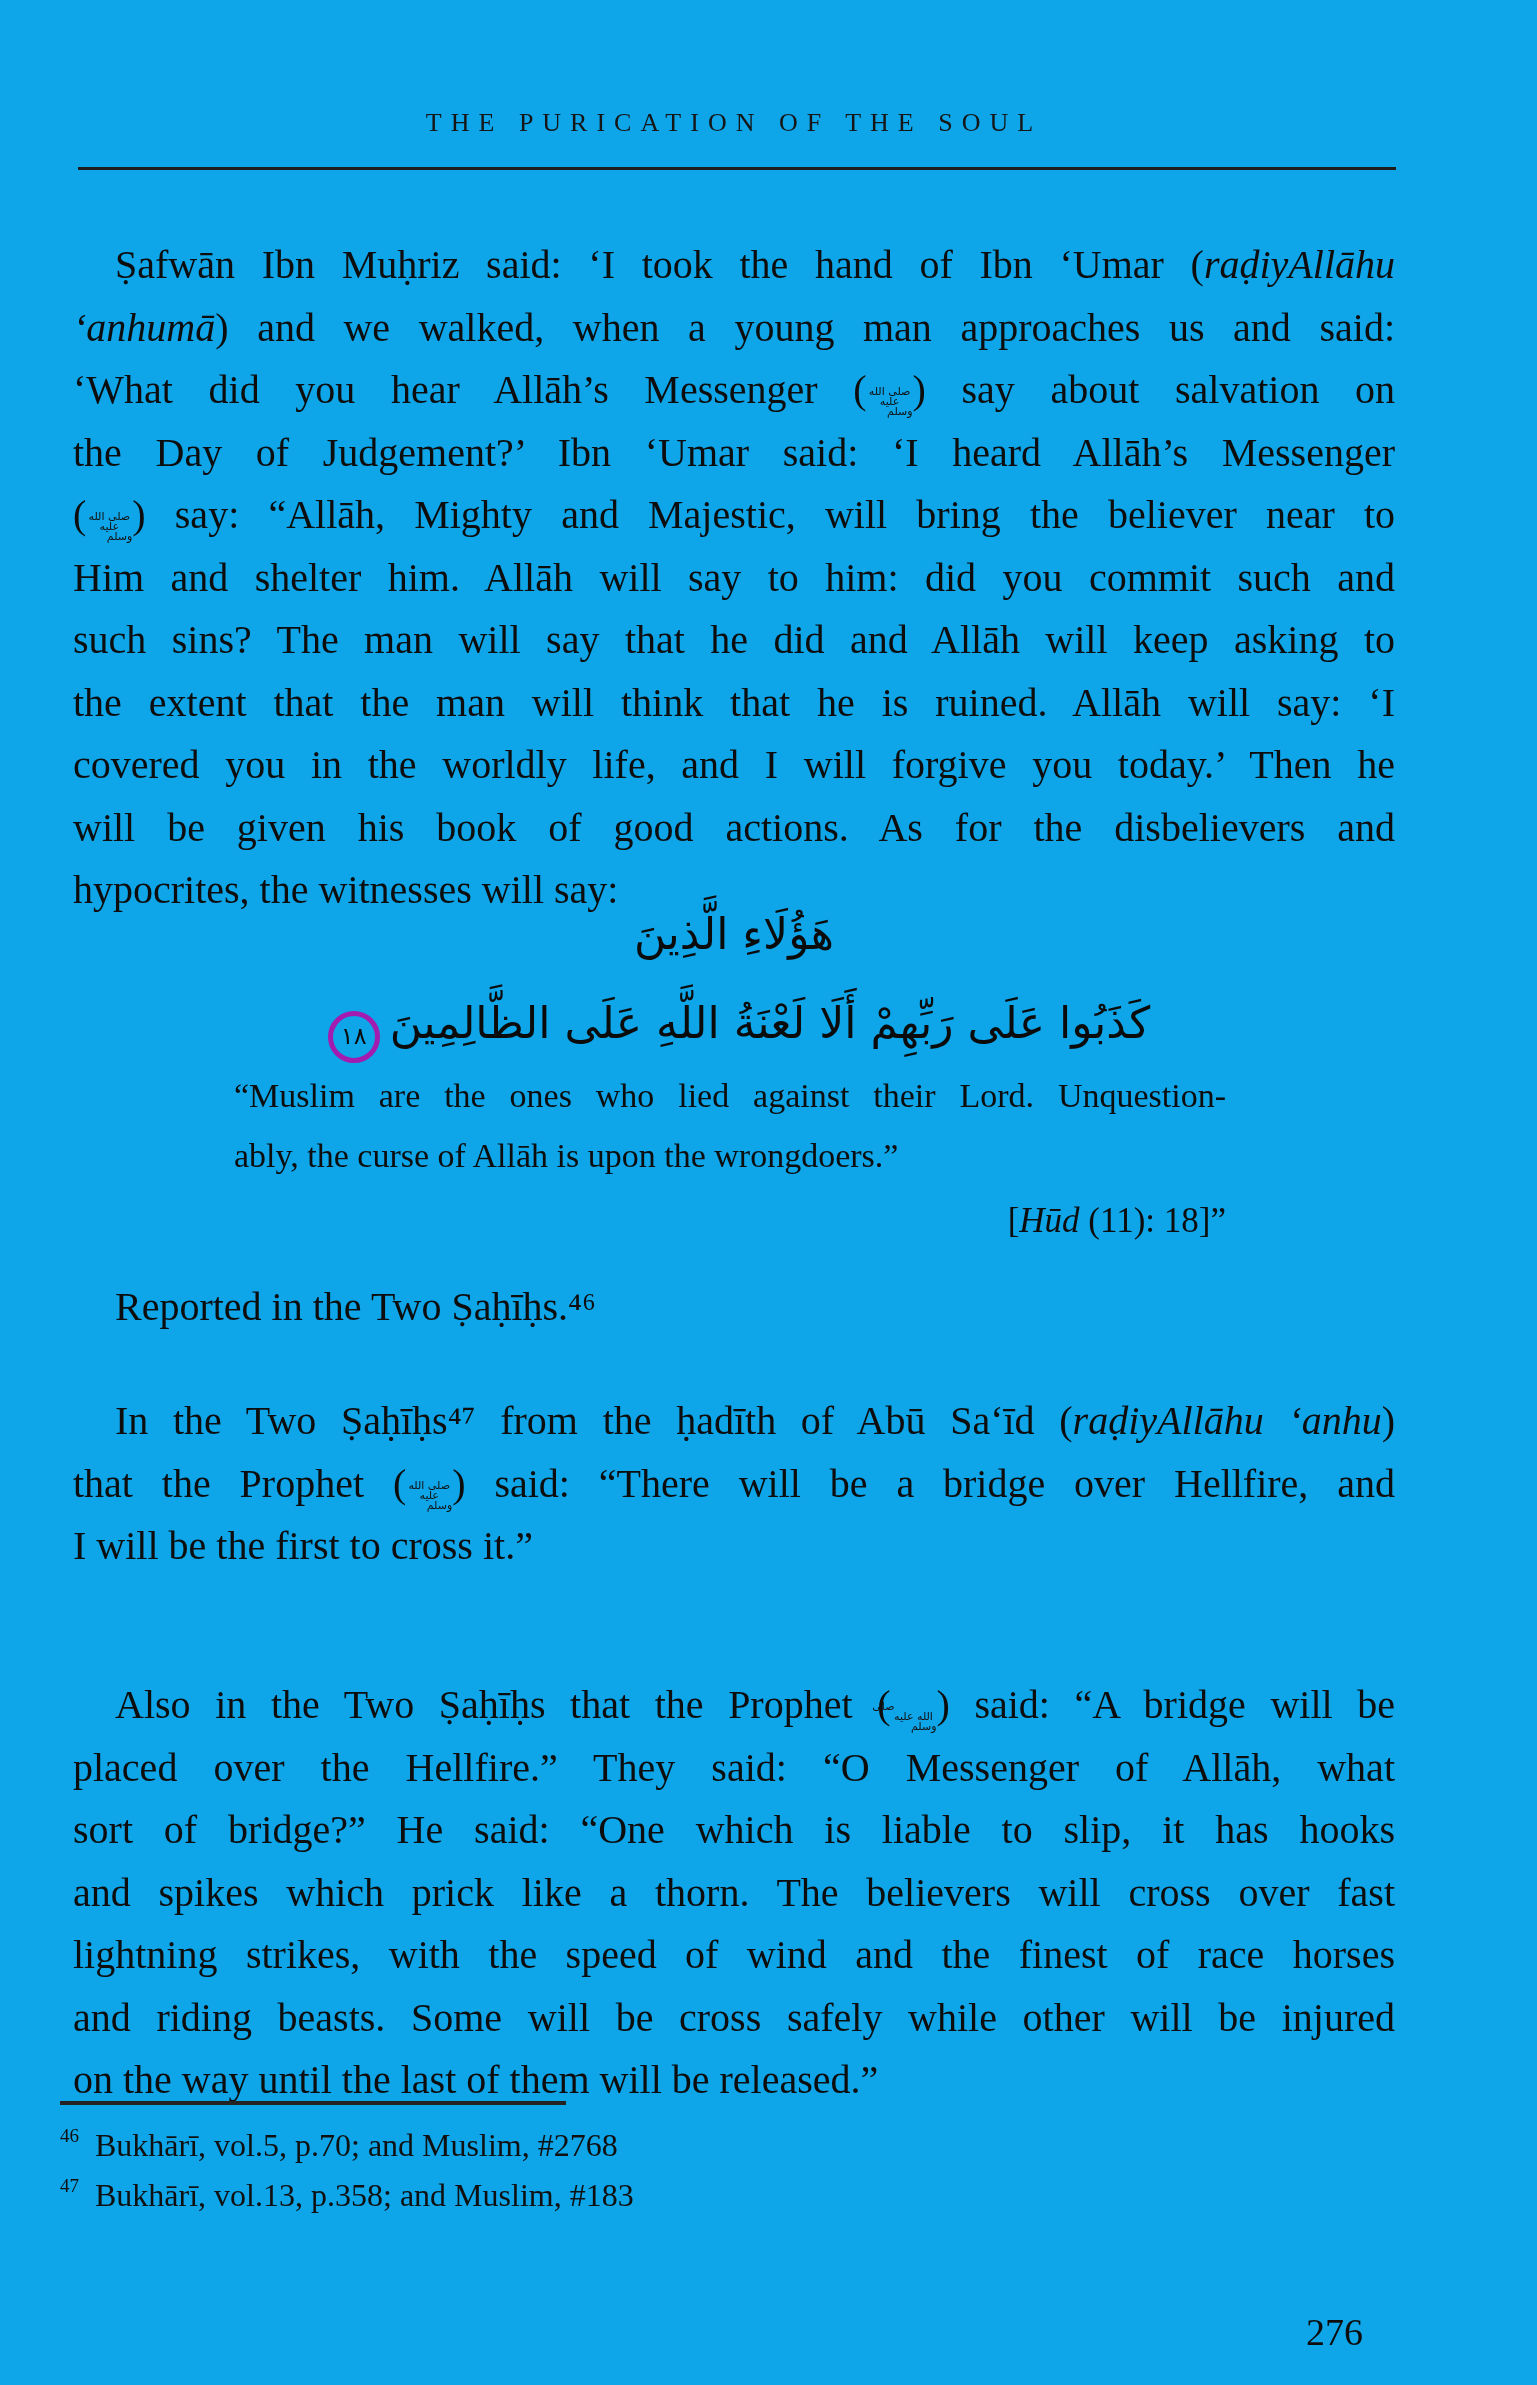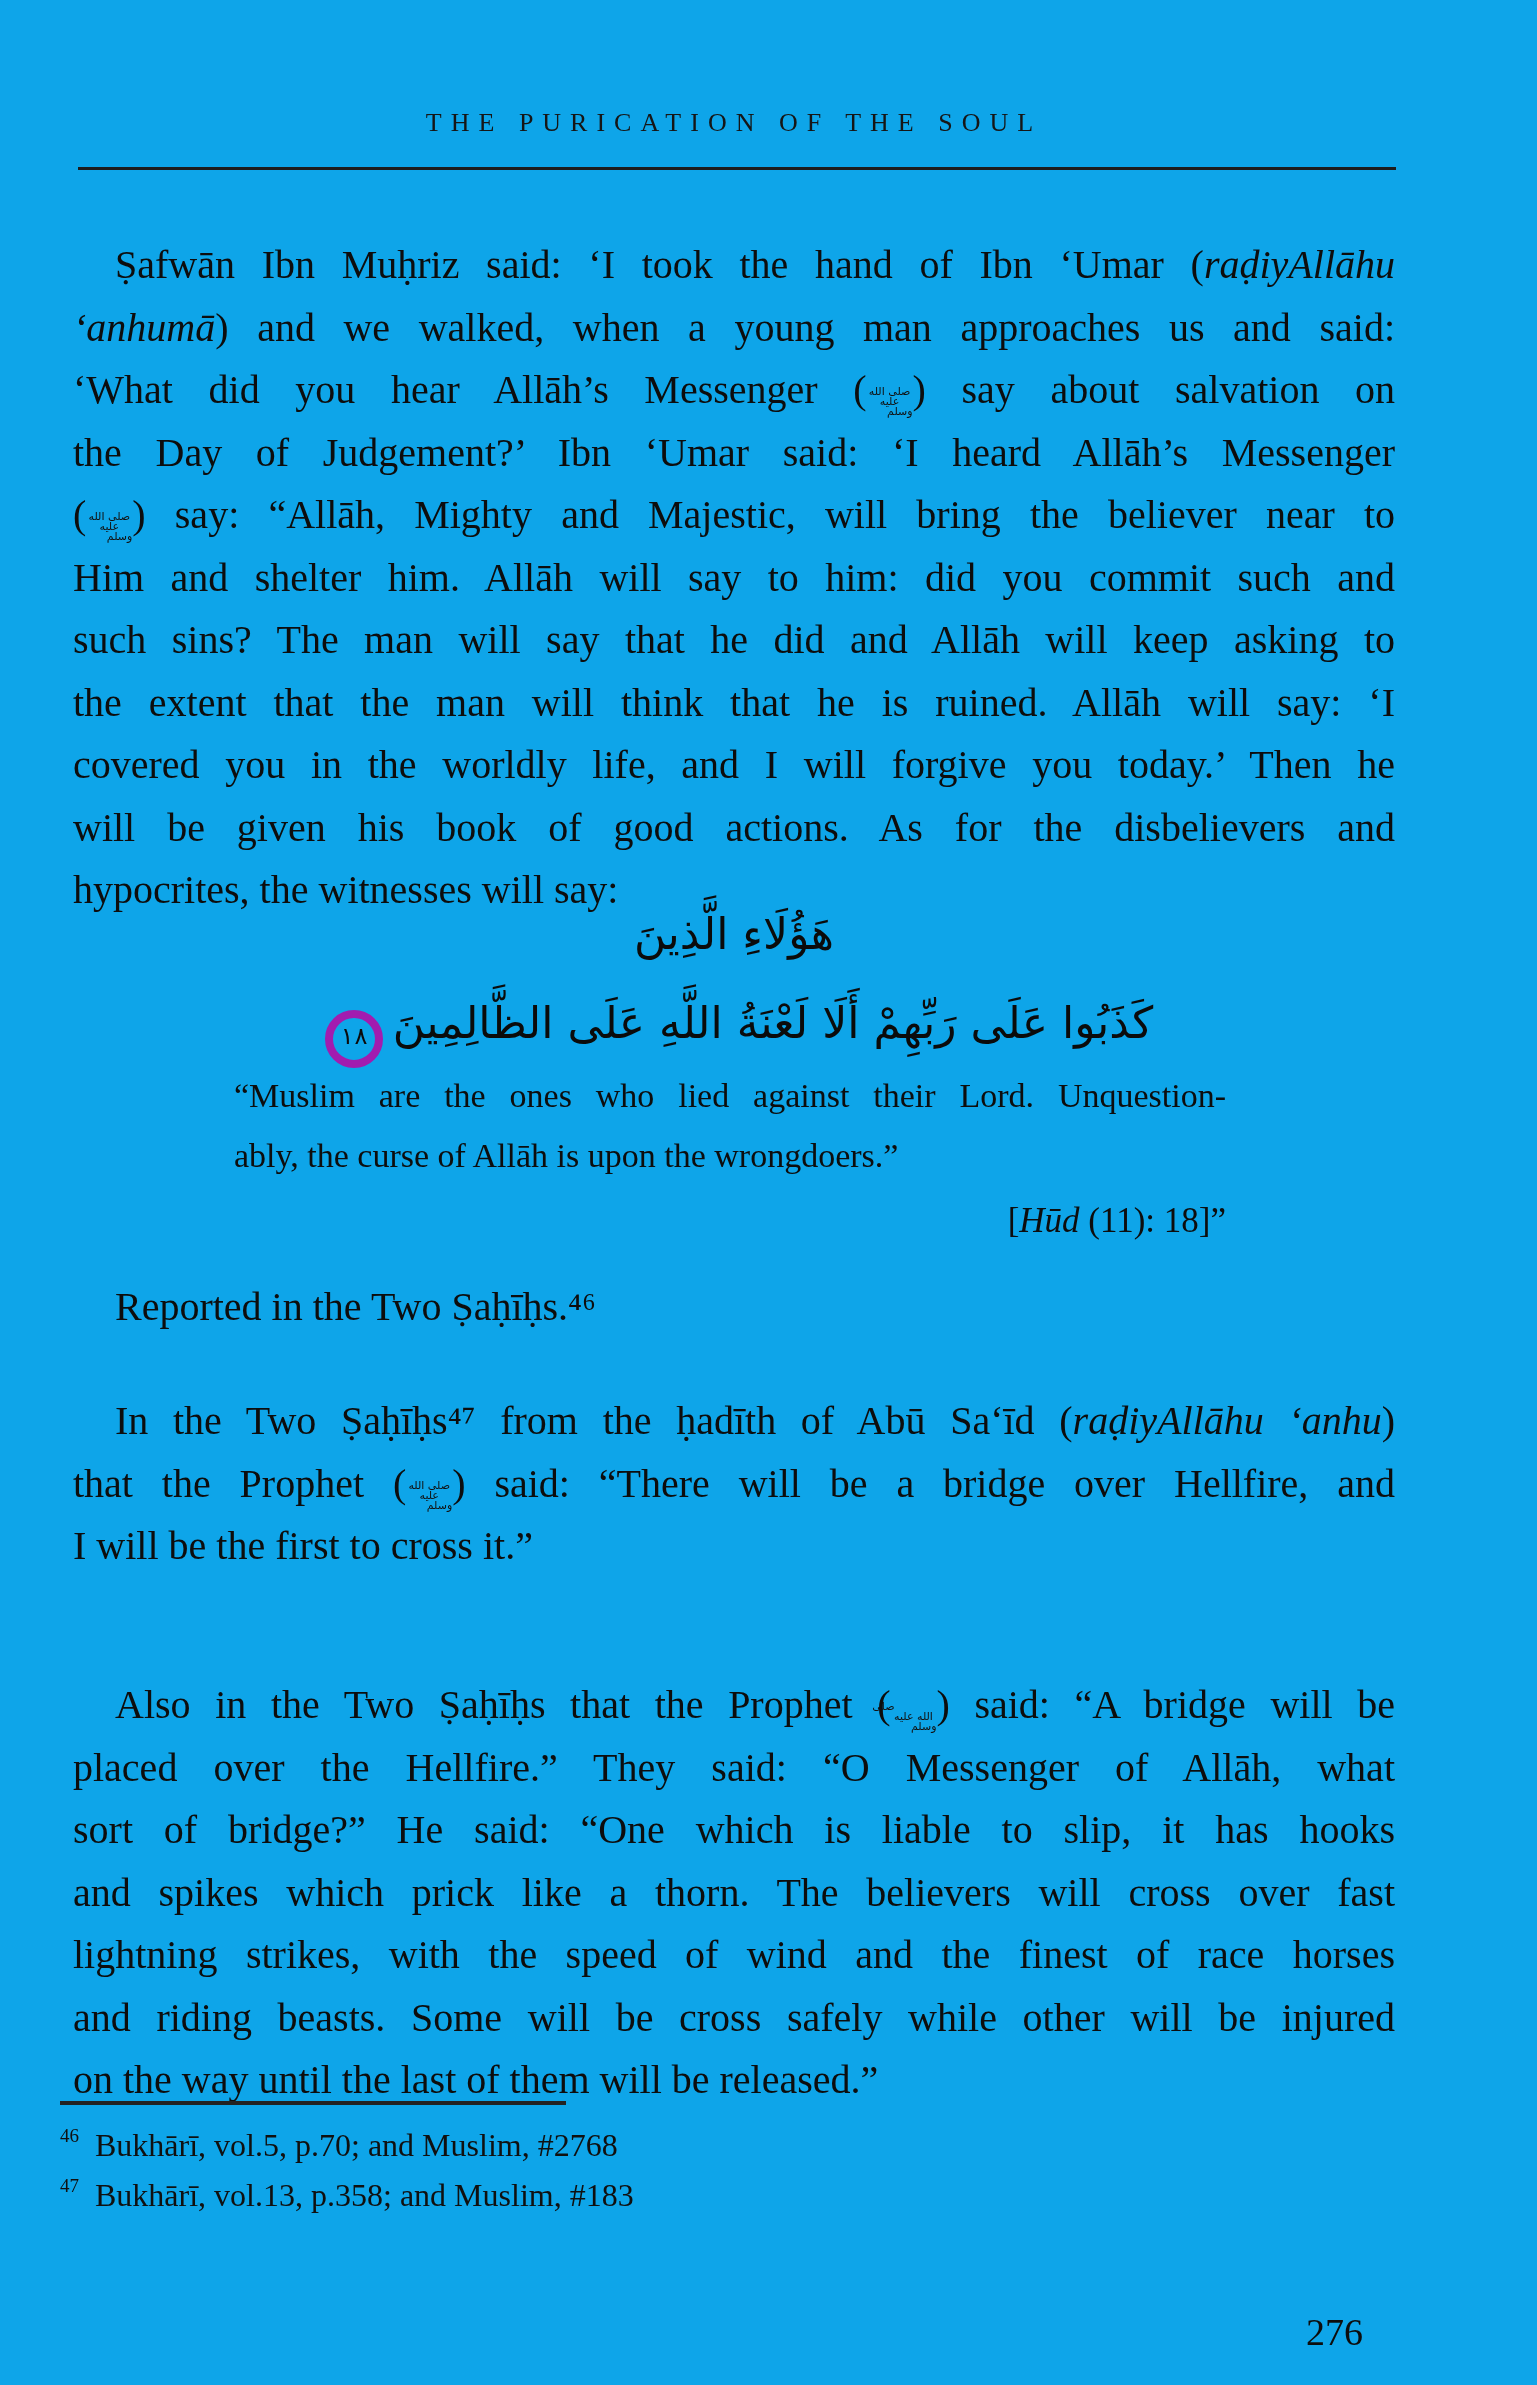--- a/index.html
+++ b/index.html
@@ -29,23 +29,23 @@
   .tline.last{text-align-last:left;}
   .indent .tline.first{text-indent:42px;}
   i{font-style:italic;}
   
   .verse{top:893px;left:73px;width:1322px;text-align:center;direction:rtl;
     font-family:"DejaVu Sans",sans-serif;color:#0b0b0b;}
   .verse-line1{font-size:44px;line-height:82px;}
   .verse-line2{font-size:44px;line-height:95px;}
   .ayah-medallion{
     display:inline-block;width:42px;height:42px;
-    border:8px solid #a21caf;border-radius:50%;
+    border:5px solid #a21caf;border-radius:50%;
     font-size:24px;line-height:40px;text-align:center;
-    vertical-align:-6px;margin:0 10px;font-family:Liberation Mono, monospace;
+    vertical-align:-6px;margin:0 10px;
   }
   
   .quote{top:1066px;left:234px;width:992px;font-size:34px;line-height:60px;}
   .attribution{top:1192px;left:234px;width:992px;text-align:right;
     font-size:35px;line-height:58px;}
   .reported{top:1276px;}
   .para1{top:204px;margin-top:30px;}
   .para2{top:1390px;}
   .para3{top:1674px;}
   

